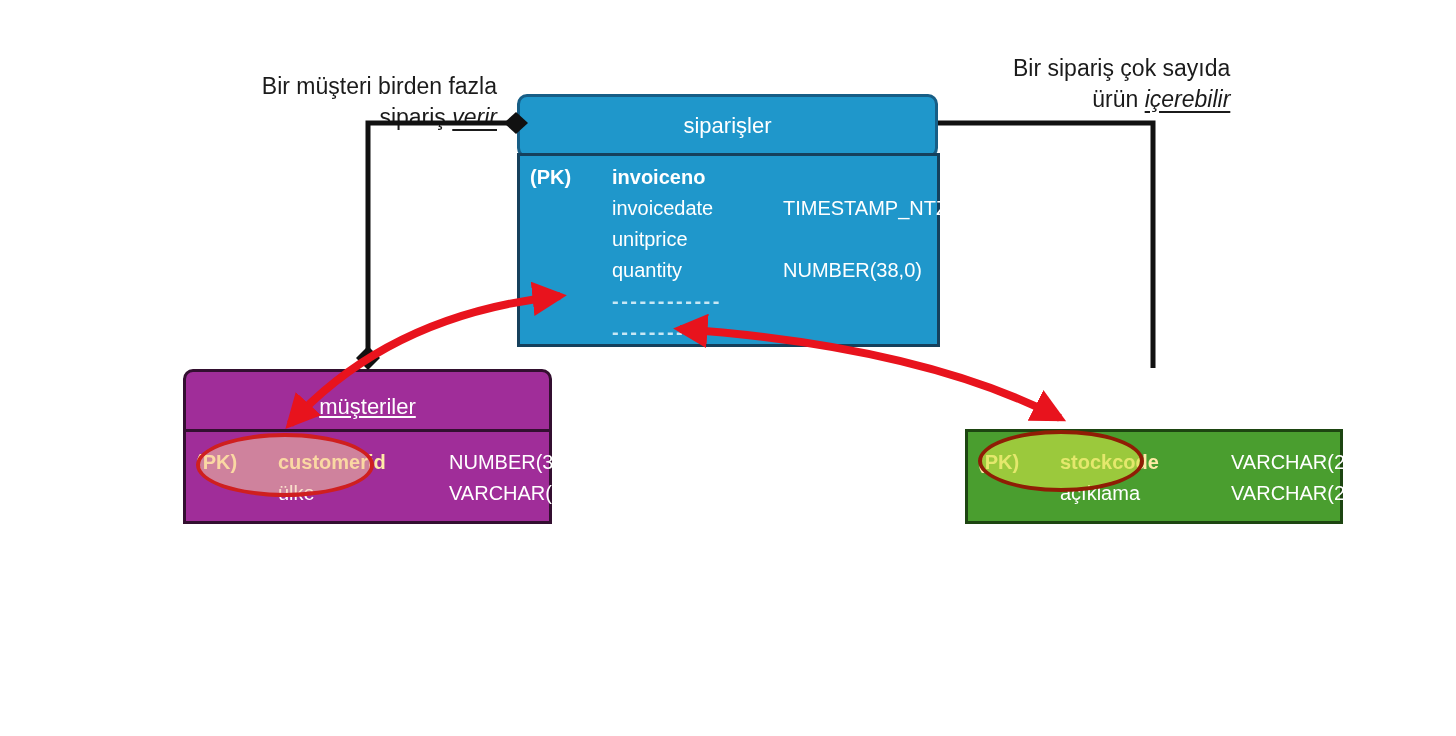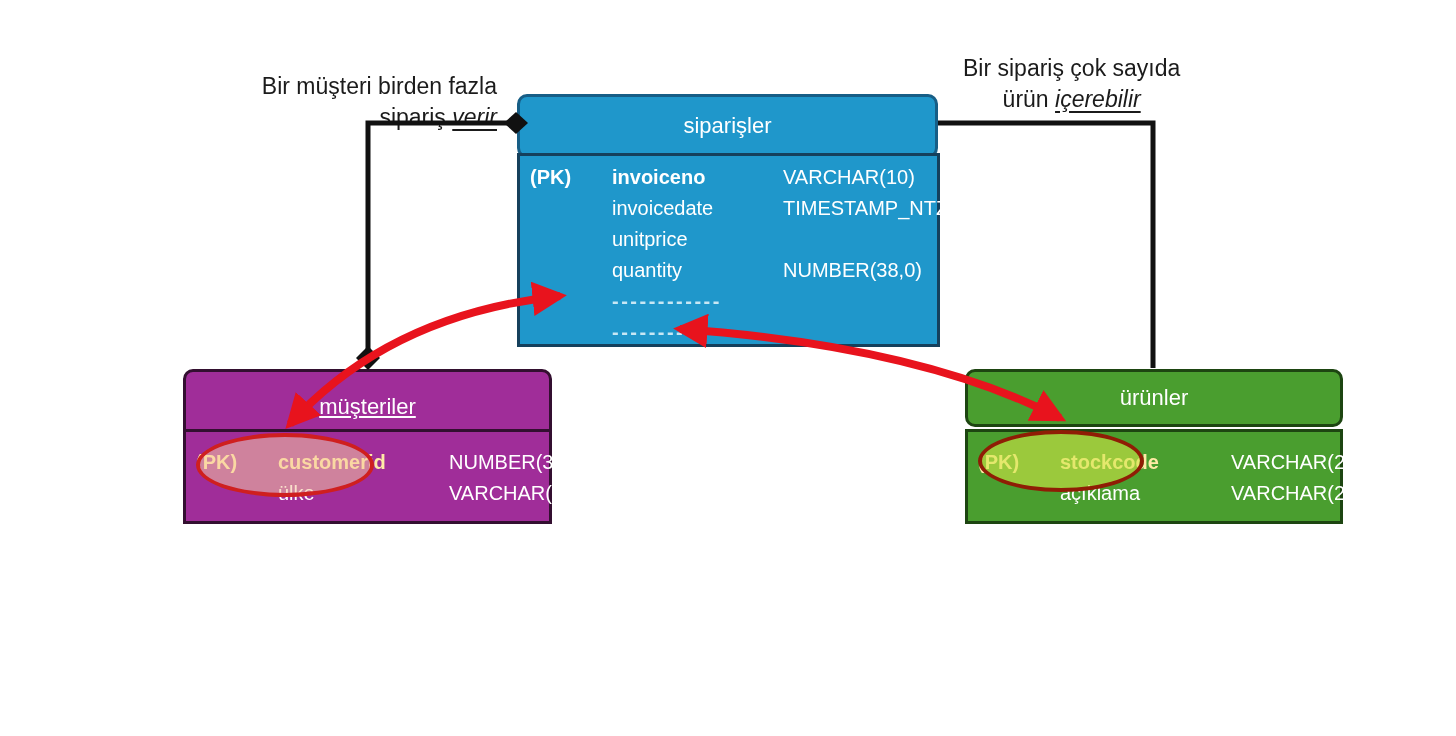--- a/index.html
+++ b/index.html
@@ -14,21 +14,21 @@
   .canvas{
     position:relative; width:1456px; height:736px; background:#fff; overflow:hidden;
     font-family:"Liberation Sans","DejaVu Sans",sans-serif;
   }
   
   .annotation{
     position:absolute; font-size:23px; line-height:31px; color:var(--annotation-text,#1b1b1b);
     white-space:nowrap; z-index:1;
   }
   .annotation.left{ left:170px; top:53px; width:327px; text-align:right;margin-top:18px; }
-  .annotation.right{ left:963px; top:53px; text-align:center; }
+  .annotation.right{ left:1013px; top:53px; text-align:right; }
   .emph{ font-style:italic; text-decoration:underline; text-underline-offset:4px; }
 
   
   .thead{
     position:absolute; border-radius:10px; z-index:1;
     display:flex; align-items:center; justify-content:center;
     color:#fff; font-size:22px;
   }
   .tbody{ position:absolute; z-index:1; color:#fff; font-size:20px; box-sizing:border-box; }
   .thead.blue{ left:517px; top:94px; width:421px; height:64px; background:var(--table-blue,#1f97cb); border:3px solid var(--table-blue-header-border,#175e86); box-sizing:border-box;}
@@ -67,21 +67,20 @@
     <div><span>ürün </span><span class="emph">içerebilir</span></div>
   </div>
 
   <div class="thead blue">
     <span>siparişler</span>
   </div>
   <div class="tbody blue">
     <div class="row pk-row">
       <span class="pk">(PK)</span>
       <span class="fname">invoiceno</span>
-      <span class="ftype">VARCHAR(10)</span>
     </div>
     <div class="row">
       <span class="pk"></span>
       <span class="fname">invoicedate</span>
       <span class="ftype">TIMESTAMP_NTZ(1)</span>
     </div>
     <div class="row">
       <span class="pk"></span>
       <span class="fname">unitprice</span>
     </div>
@@ -111,23 +110,20 @@
       <span class="fname hl">customerid</span>
       <span class="ftype">NUMBER(38,0)</span>
     </div>
     <div class="row">
       <span class="pk"></span>
       <span class="fname">ülke</span>
       <span class="ftype">VARCHAR(255)</span>
     </div>
   </div>
 
-  <div class="thead green">
-    <span>ürünler</span>
-  </div>
   <div class="tbody green">
     <div class="row pk-row">
       <span class="pk hl">(PK)</span>
       <span class="fname hl">stockcode</span>
       <span class="ftype">VARCHAR(255)</span>
     </div>
     <div class="row">
       <span class="pk"></span>
       <span class="fname">açıklama</span>
       <span class="ftype">VARCHAR(255)</span>

